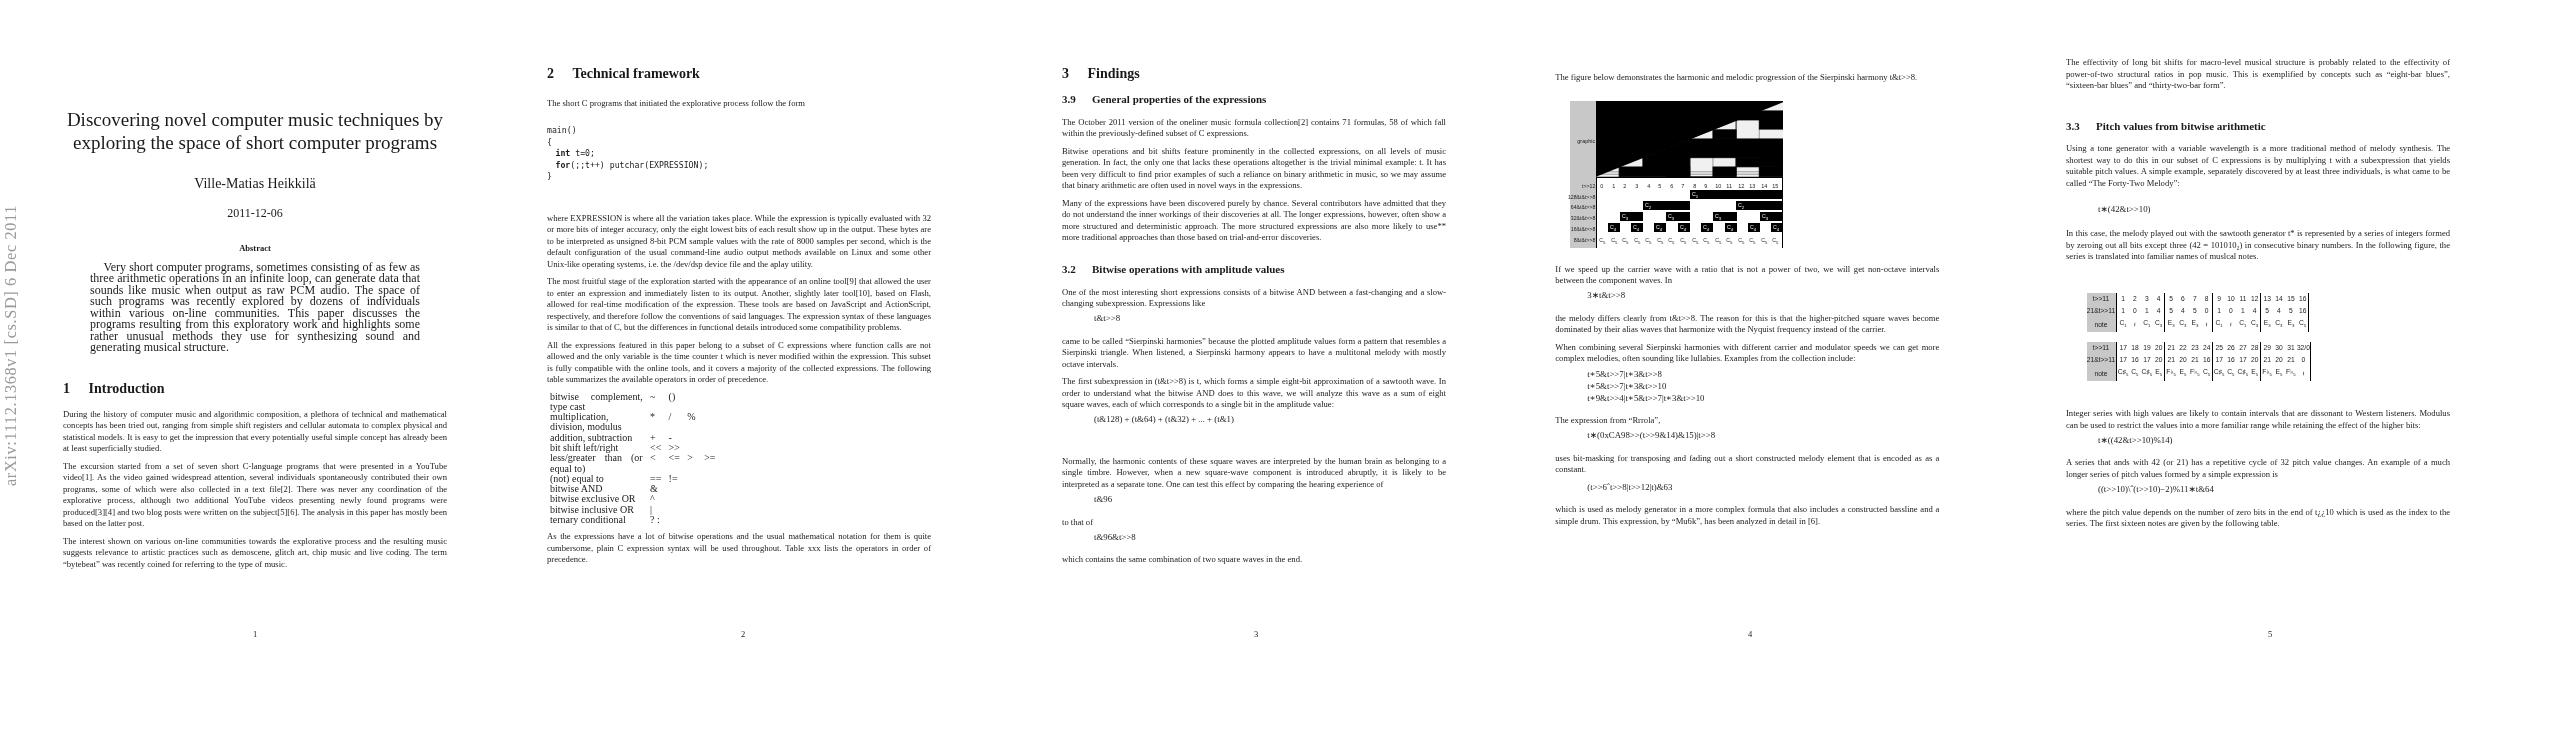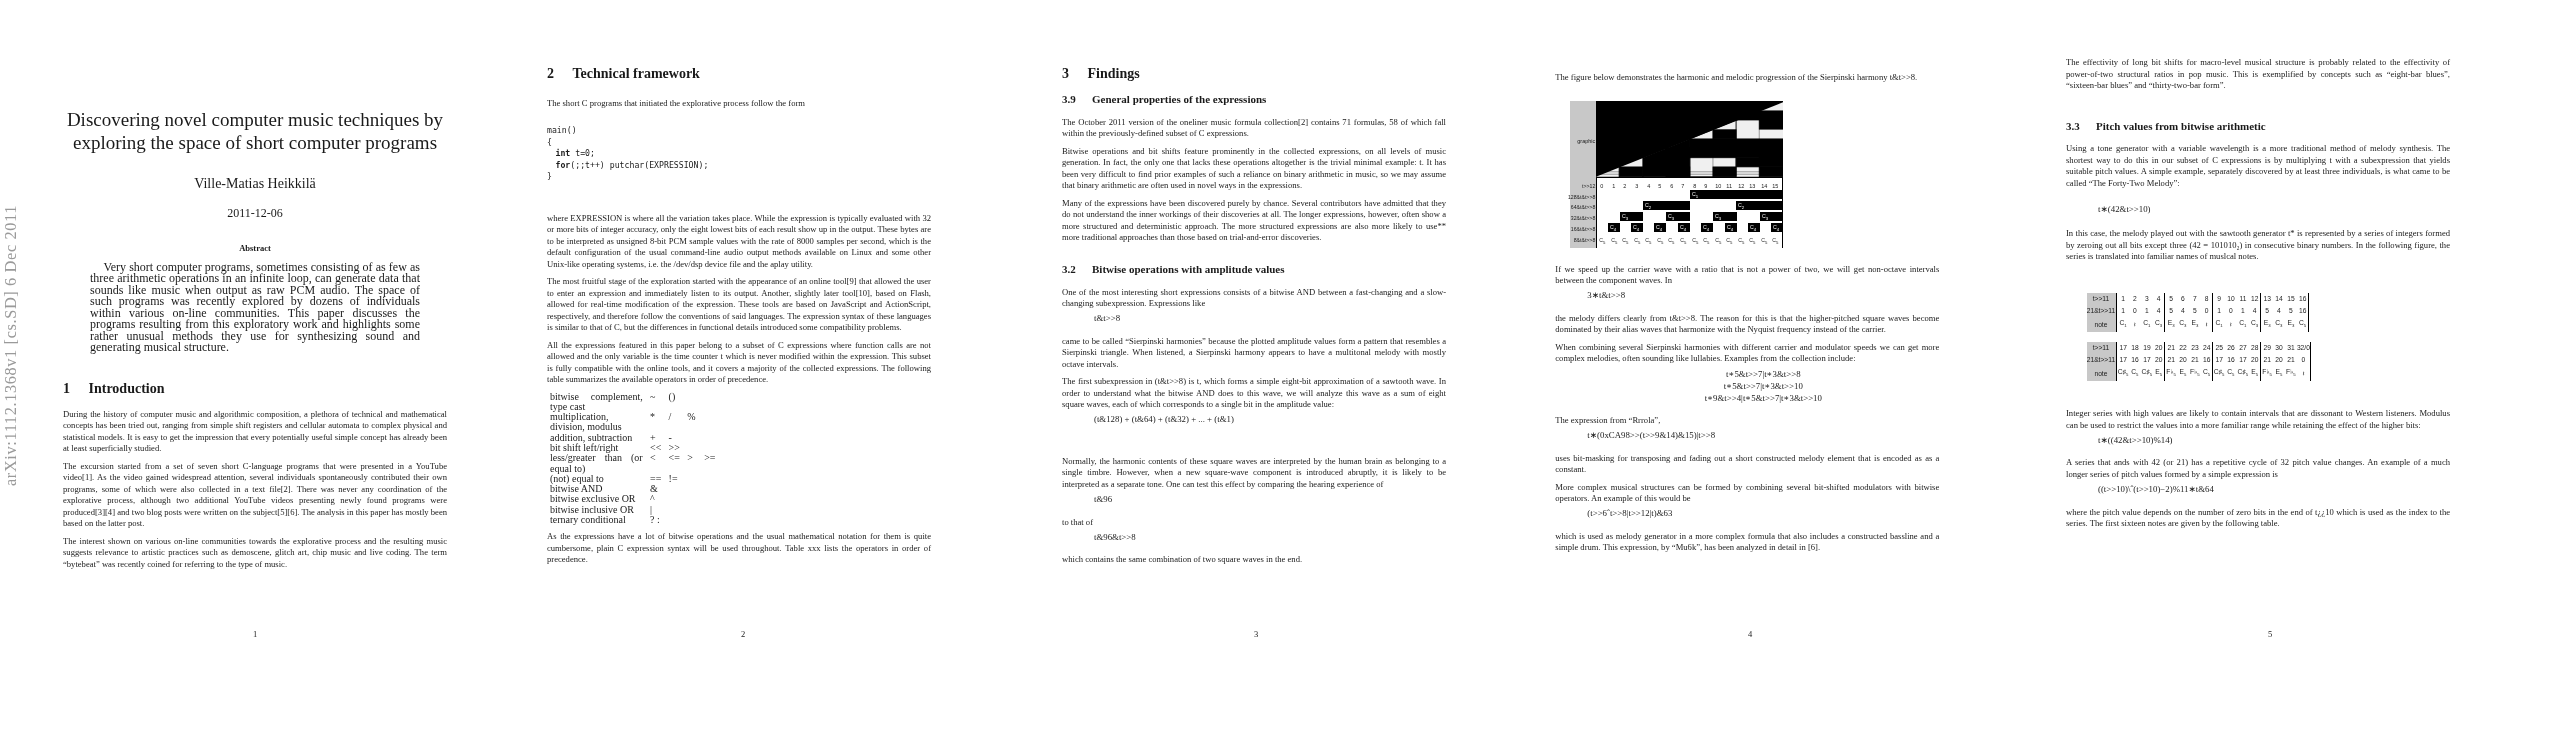--- a/index.html
+++ b/index.html
@@ -32,21 +32,21 @@
 
   h2 { font-size: 14px; font-weight: bold; margin-bottom: 14.6px; }
   h2 .num { display: inline-block; width: 25.5px; }
   h3 { font-size: 11px; font-weight: bold; margin: 17px 0 11px 0; }
   h3 .num { display: inline-block; width: 30px; }
   p { margin-bottom: 6px; }
   .code-block { font-family: "DejaVu Sans Mono", "Liberation Mono", monospace; font-size: 8.2px; line-height: 11.5px; margin: 6px 0 6px 0; text-align: left; }
   .code-block .ind { padding-left: 8.5px; }
   .kw { font-weight: bold; }
   .expr { font-family: "Liberation Serif", serif; font-size: 8.8px; margin: 3.6px 0 11px 32px; text-align: left; }
-  .expr-list { margin: 3.6px 0 11px 32px; text-align: center; }
+  .expr-list { margin: 3.6px 0 11px 32px; text-align: left; }
   .expr-list div { font-size: 8.8px; line-height: 12px; }
 
   .optable { margin: 3.6px 0 6px 3px; border-collapse: collapse; font-size: 10px; }
   .optable td { padding: 0 7.3px 0 0; line-height: 10.3px; vertical-align: top; }
   .optable td.lab { width: 100px; }
   .optable td.op { width: 17px; }
 
   
   .sfig { position: relative; margin: 17px 0 16px 15px; width: 213px; height: 147px; font-family: "Liberation Sans", "DejaVu Sans", sans-serif; }
   .sfig .leftpanel { position: absolute; left: 0; top: 0; width: 26px; height: 147px; background: #c8c8c8; }
@@ -310,21 +310,20 @@
       <p>the melody differs clearly from t&amp;t&gt;&gt;8. The reason for this is that the higher-pitched square waves become dominated by their alias waves that harmonize with the Nyquist frequency instead of the carrier.</p>
       <p style="margin-bottom:2.4px;">When combining several Sierpinski harmonies with different carrier and modulator speeds we can get more complex melodies, often sounding like lullabies. Examples from the collection include:</p>
       <div class="expr-list">
         <div>t∗5&amp;t&gt;&gt;7|t∗3&amp;t&gt;&gt;8</div>
         <div>t∗5&amp;t&gt;&gt;7|t∗3&amp;t&gt;&gt;10</div>
         <div>t∗9&amp;t&gt;&gt;4|t∗5&amp;t&gt;&gt;7|t∗3&amp;t&gt;&gt;10</div>
       </div>
       <p style="margin-bottom:2.4px;">The expression from “Rrrola”,</p>
       <div class="expr">t∗(0xCA98&gt;&gt;(t&gt;&gt;9&amp;14)&amp;15)|t&gt;&gt;8</div>
       <p>uses bit-masking for transposing and fading out a short constructed melody element that is encoded as as a constant.</p>
-      <p style="margin-bottom:2.4px;">More complex musical structures can be formed by combining several bit-shifted modulators with bitwise operators. An example of this would be</p>
       <div class="expr">(t&gt;&gt;6ˆt&gt;&gt;8|t&gt;&gt;12|t)&amp;63</div>
       <p>which is used as melody generator in a more complex formula that also includes a constructed bassline and a simple drum. This expression, by “Mu6k”, has been analyzed in detail in [6].</p>
     </div>
     <div class="pagenum">4</div>
   </div>
 
   <div class="page p5">
     <div class="content" style="top:57px;">
       <p>The effectivity of long bit shifts for macro-level musical structure is probably related to the effectivity of power-of-two structural ratios in pop music. This is exemplified by concepts such as “eight-bar blues”, “sixteen-bar blues” and “thirty-two-bar form”.</p>
       <h3 style="margin-top:29px;"><span class="num">3.3</span><span>Pitch values from bitwise arithmetic</span></h3>

